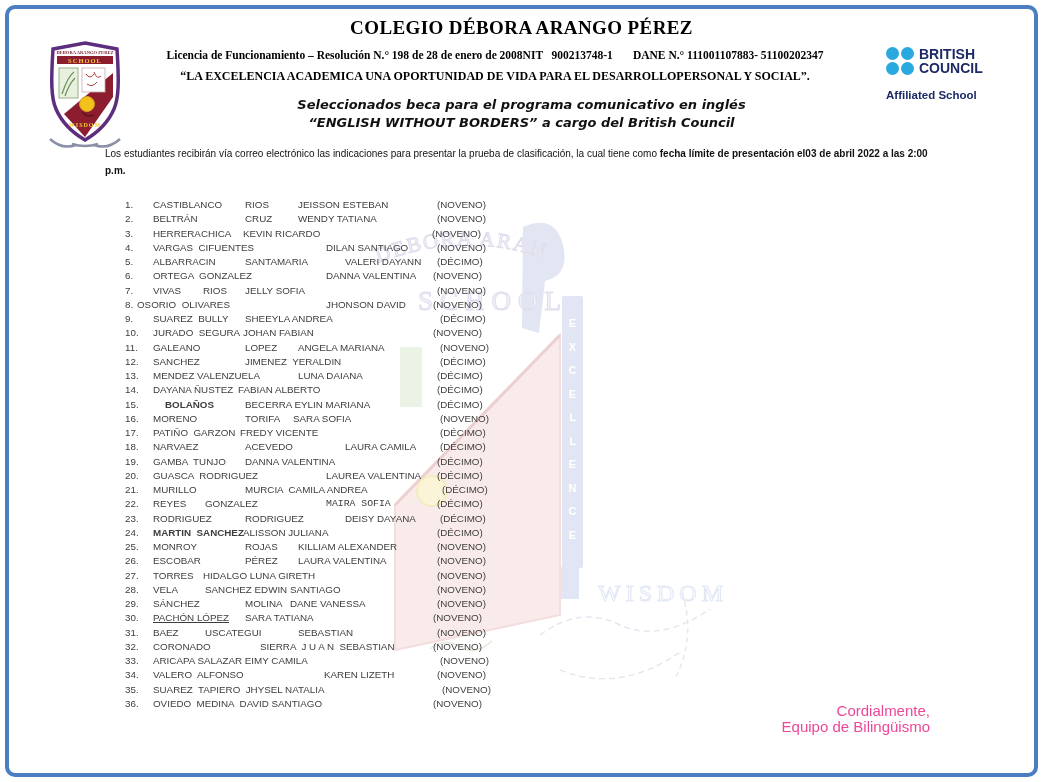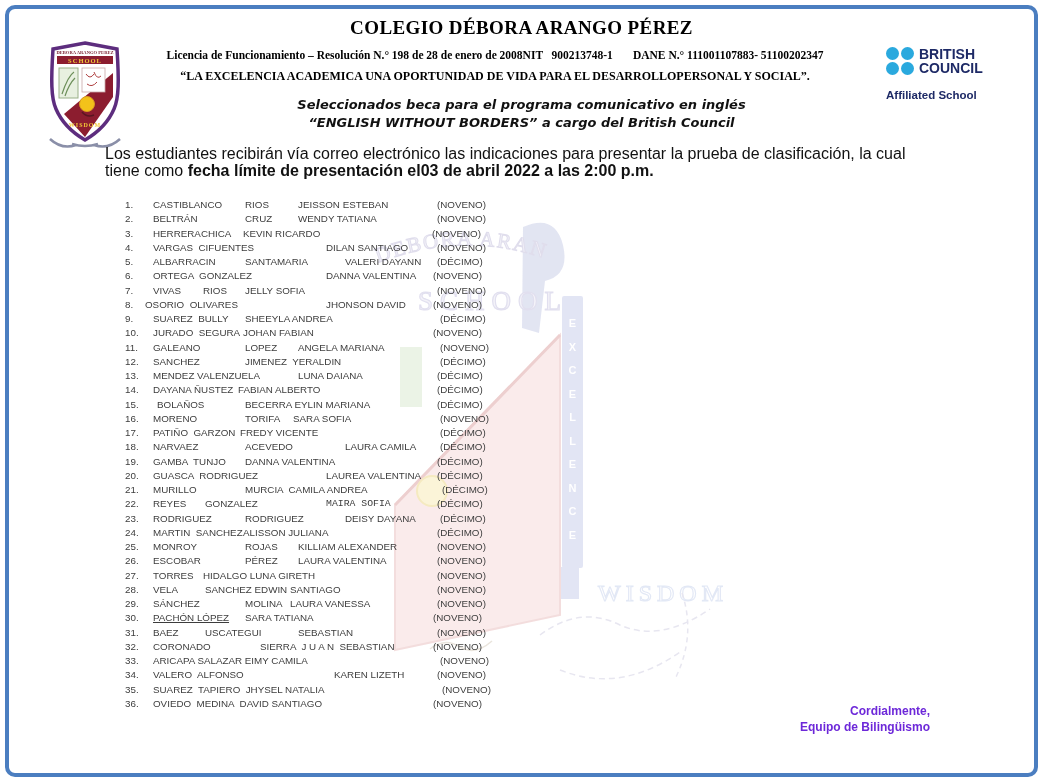--- a/index.html
+++ b/index.html
@@ -39,21 +39,21 @@
   
   .bc{position:absolute;left:886px;top:47px;z-index:2}
   .bc-row{display:flex;align-items:center}
   .bc-dots{display:grid;grid-template-columns:13px 13px;grid-gap:2px;margin-right:5px}
   .bc-dot{width:13px;height:13px;border-radius:50%}
   .bc-name{font-weight:bold;font-size:14px;line-height:14px;letter-spacing:0}
   .bc-affiliated{margin-top:14px;font-weight:bold;font-size:11.5px}
   
   .intro{
     position:absolute;left:105px;top:146px;width:838px;
-    font-size:16px;line-height:16.5px;color:#111;z-index:2;
+    font-size:10px;line-height:16.5px;color:#111;z-index:2;
   }
   .intro b{font-weight:bold}
   
   .wm{position:absolute;left:360px;top:215px;width:380px;height:500px;z-index:0;
       opacity:.55;pointer-events:none}
   .wm svg{position:absolute;left:0;top:0}
   .wm-ribbon{
     position:absolute;left:202px;top:81px;width:21px;height:272px;
     background:#ccd0ec;border-radius:2px;display:flex;flex-direction:column;
     align-items:center;padding-top:16px;box-sizing:border-box;
@@ -61,21 +61,21 @@
   .rcell{height:23.5px;font-size:11px;font-weight:bold;color:#fff;line-height:23.5px}
   
   .list{position:absolute;left:125px;top:198px;width:420px;z-index:2;
         font-size:9.8px;color:#3d3d3d}
   .lrow{position:relative;height:14.25px;line-height:14.25px}
   .num{position:absolute;left:0}
   .seg{position:absolute;white-space:pre}
   
   .footer{
     position:absolute;right:113px;top:703px;text-align:right;
-    font-weight:bold;font-size:12px;line-height:16px;color:#6d28d9;z-index:2;
+    font-weight:normal;font-size:15px;line-height:16px;color:#ec4899;z-index:2;
   }
 </style>
 </head>
 <body>
 
 <div class="frame"></div>
 
 <div class="wm">
   <svg width="380" height="500" viewBox="0 0 380 500">
     <defs>
@@ -208,21 +208,21 @@
     </div>
     <div class="lrow">
       <span class="num">7.</span>
       <span class="seg" style="left: 28px;">VIVAS</span>
       <span class="seg" style="left: 78px;">RIOS</span>
       <span class="seg" style="left: 120px; text-align: center;">JELLY SOFIA</span>
       <span class="seg" style="left: 312px;">(NOVENO)</span>
     </div>
     <div class="lrow">
       <span class="num">8.</span>
-      <span class="seg" style="left: 20px; text-align: right;">OSORIO  OLIVARES</span>
+      <span class="seg" style="left: 12px; text-align: right;">OSORIO  OLIVARES</span>
       <span class="seg" style="left: 201px;">JHONSON DAVID</span>
       <span class="seg" style="left: 308px;">(NOVENO)</span>
     </div>
     <div class="lrow">
       <span class="num">9.</span>
       <span class="seg" style="left: 28px;">SUAREZ  BULLY</span>
       <span class="seg" style="left: 120px;">SHEEYLA ANDREA</span>
       <span class="seg" style="left: 315px;">(DÉCIMO)</span>
     </div>
     <div class="lrow">
@@ -251,21 +251,21 @@
       <span class="seg" style="left: 312px;">(DÉCIMO)</span>
     </div>
     <div class="lrow">
       <span class="num">14.</span>
       <span class="seg" style="left: 28px;">DAYANA ÑUSTEZ</span>
       <span class="seg" style="left: 113px;">FABIAN ALBERTO</span>
       <span class="seg" style="left: 312px;">(DÉCIMO)</span>
     </div>
     <div class="lrow">
       <span class="num">15.</span>
-      <span class="seg" style="left: 32px;">BOLAÑOS</span>
+      <span class="seg" style="left: 40px; font-weight: bold;">BOLAÑOS</span>
       <span class="seg" style="left: 120px;">BECERRA EYLIN MARIANA</span>
       <span class="seg" style="left: 312px;">(DÉCIMO)</span>
     </div>
     <div class="lrow">
       <span class="num">16.</span>
       <span class="seg" style="left: 28px;">MORENO</span>
       <span class="seg" style="left: 120px;">TORIFA</span>
       <span class="seg" style="left: 168px;">SARA SOFIA</span>
       <span class="seg" style="left: 315px;">(NOVENO)</span>
     </div>
@@ -309,21 +309,21 @@
     </div>
     <div class="lrow">
       <span class="num">23.</span>
       <span class="seg" style="left: 28px;">RODRIGUEZ</span>
       <span class="seg" style="left: 120px;">RODRIGUEZ</span>
       <span class="seg" style="left: 220px;">DEISY DAYANA</span>
       <span class="seg" style="left: 315px;">(DÉCIMO)</span>
     </div>
     <div class="lrow">
       <span class="num">24.</span>
-      <span class="seg" style="left: 28px;">MARTIN  SANCHEZ</span>
+      <span class="seg" style="left: 28px; font-weight: bold;">MARTIN  SANCHEZ</span>
       <span class="seg" style="left: 118px;">ALISSON JULIANA</span>
       <span class="seg" style="left: 312px;">(DÉCIMO)</span>
     </div>
     <div class="lrow">
       <span class="num">25.</span>
       <span class="seg" style="left: 28px;">MONROY</span>
       <span class="seg" style="left: 120px;">ROJAS</span>
       <span class="seg" style="left: 173px;">KILLIAM ALEXANDER</span>
       <span class="seg" style="left: 312px;">(NOVENO)</span>
     </div>
@@ -343,21 +343,21 @@
     <div class="lrow">
       <span class="num">28.</span>
       <span class="seg" style="left: 28px;">VELA</span>
       <span class="seg" style="left: 80px;">SANCHEZ EDWIN SANTIAGO</span>
       <span class="seg" style="left: 312px;">(NOVENO)</span>
     </div>
     <div class="lrow">
       <span class="num">29.</span>
       <span class="seg" style="left: 28px;">SÁNCHEZ</span>
       <span class="seg" style="left: 120px;">MOLINA</span>
-      <span class="seg" style="left: 165px;">LAURA VANESSA</span>
+      <span class="seg" style="left: 165px;">DANE VANESSA</span>
       <span class="seg" style="left: 312px;">(NOVENO)</span>
     </div>
     <div class="lrow">
       <span class="num">30.</span>
       <span class="seg" style="left: 28px; text-decoration: underline;">PACHÓN LÓPEZ</span>
       <span class="seg" style="left: 120px;">SARA TATIANA</span>
       <span class="seg" style="left: 308px;">(NOVENO)</span>
     </div>
     <div class="lrow">
       <span class="num">31.</span>
@@ -373,21 +373,21 @@
       <span class="seg" style="left: 308px;">(NOVENO)</span>
     </div>
     <div class="lrow">
       <span class="num">33.</span>
       <span class="seg" style="left: 28px;">ARICAPA SALAZAR EIMY CAMILA</span>
       <span class="seg" style="left: 315px;">(NOVENO)</span>
     </div>
     <div class="lrow">
       <span class="num">34.</span>
       <span class="seg" style="left: 28px;">VALERO  ALFONSO</span>
-      <span class="seg" style="left: 209px;">KAREN LIZETH</span>
+      <span class="seg" style="left: 199px;">KAREN LIZETH</span>
       <span class="seg" style="left: 312px;">(NOVENO)</span>
     </div>
     <div class="lrow">
       <span class="num">35.</span>
       <span class="seg" style="left: 28px; text-align: right;">SUAREZ  TAPIERO  JHYSEL NATALIA</span>
       <span class="seg" style="left: 317px;">(NOVENO)</span>
     </div>
     <div class="lrow">
       <span class="num">36.</span>
       <span class="seg" style="left: 28px;">OVIEDO  MEDINA  DAVID SANTIAGO</span>

